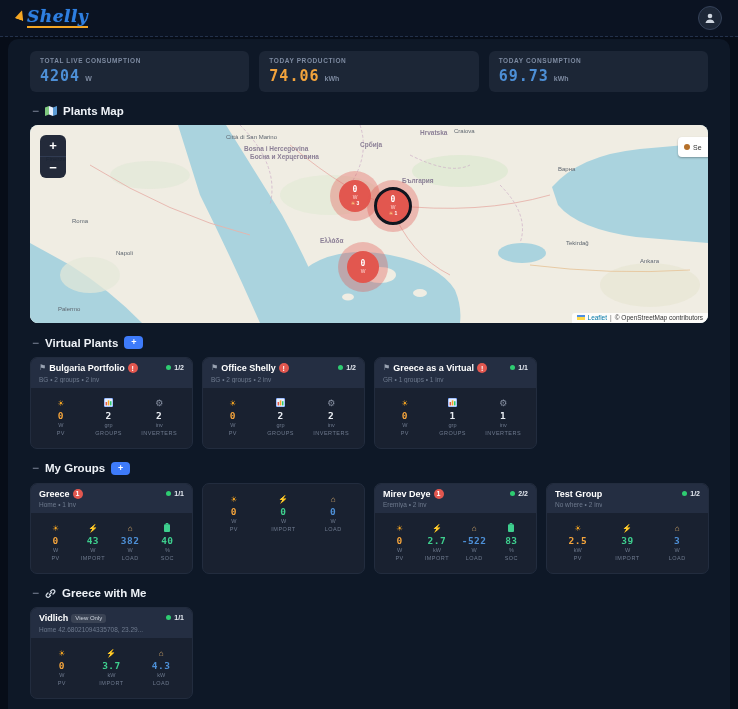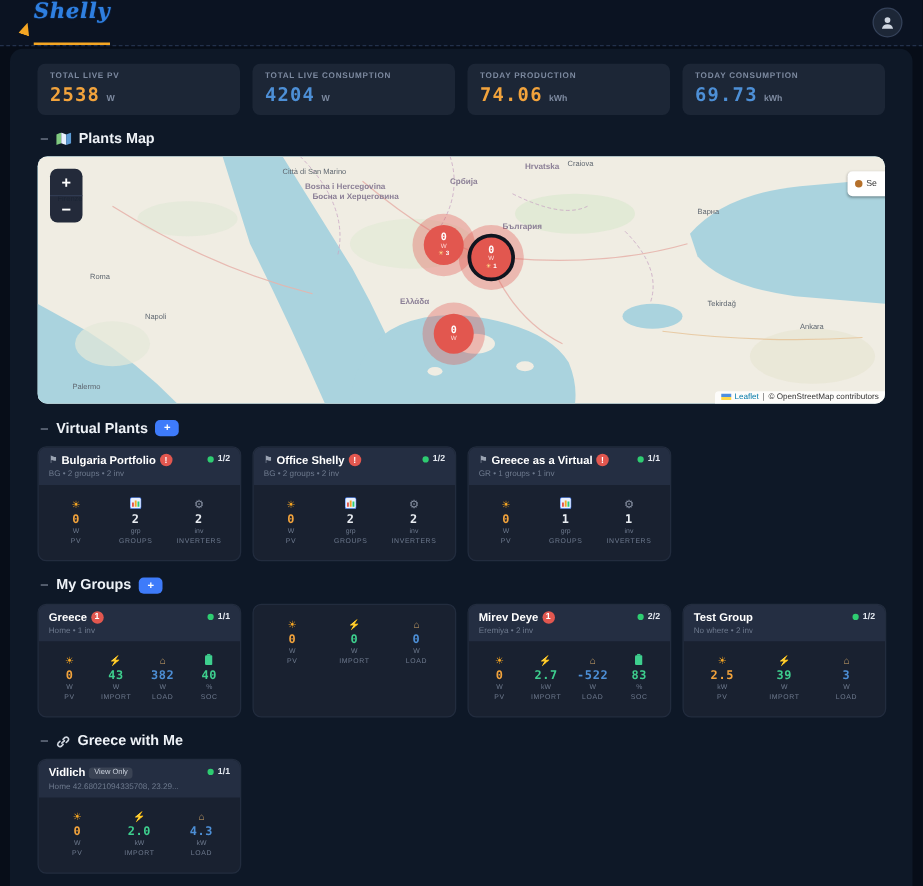--- a/index.html
+++ b/index.html
@@ -4,21 +4,21 @@
 <style>
   html,body{margin:0;padding:0;background:#070d18;width:738px;height:709px;overflow:hidden;
     font-family:"Liberation Sans",sans-serif;-webkit-font-smoothing:antialiased;}
   
   .navbar{height:37px;background:#0b1322;display:flex;align-items:center;justify-content:space-between;
     padding:0 16px;border-bottom:1px dashed #23314b;box-sizing:border-box;}
   .brand{display:flex;align-items:flex-end;gap:2px;cursor:pointer;}
   .flame{width:9px;height:10px;background:#f5a623;clip-path:polygon(50% 0,100% 100%,0 100%);
     transform:rotate(18deg);margin-bottom:8px;}
   .brand-text{font-family:"DejaVu Serif",serif;font-style:italic;font-weight:bold;font-size:17px;
-    color:#2f7fe0;text-shadow:0 0 1px #1a5cb0;letter-spacing:.5px;border-bottom:2px solid #f5a623;line-height:1;padding-bottom:16px;}
+    color:#2f7fe0;text-shadow:0 0 1px #1a5cb0;letter-spacing:.5px;border-bottom:2px solid #f5a623;line-height:1;padding-bottom:1px;}
   .user-btn{width:22px;height:22px;border-radius:50%;background:#1d2737;border:1px solid #35425a;
     display:flex;align-items:center;justify-content:center;cursor:pointer;}
   
   .content{margin:2px 8px 0;background:#0e1827;border-radius:10px 10px 0 0;min-height:670px;
     padding:12px 22px 0;box-sizing:border-box;}
   
   .stat-row{display:flex;gap:10px;}
   .stat-card{flex:1;background:#1c2636;border-radius:6px;padding:6px 10px 7px;box-sizing:border-box;}
   .stat-label{font-size:6.5px;font-weight:bold;color:#7d8aa0;letter-spacing:.6px;}
   .stat-line{display:flex;align-items:baseline;gap:5px;margin-top:3px;}
@@ -96,27 +96,20 @@
       <circle cx="6" cy="4" r="2.3" fill="#cfd6e0"></circle>
       <path d="M1.5 11c.5-2.6 2.3-3.6 4.5-3.6s4 1 4.5 3.6z" fill="#cfd6e0"></path>
     </svg>
   </div>
 </nav>
 
 <div class="content">
 
   <div class="stat-row" id="stat-row">
       <div class="stat-card">
-        <div class="stat-label">TOTAL LIVE PV</div>
-        <div class="stat-line">
-          <span class="stat-value" style="color:#f2a33c">2538</span>
-          <span class="stat-unit">W</span>
-        </div>
-      </div>
-      <div class="stat-card">
         <div class="stat-label">TOTAL LIVE CONSUMPTION</div>
         <div class="stat-line">
           <span class="stat-value" style="color:#4d8fd6">4204</span>
           <span class="stat-unit">W</span>
         </div>
       </div>
       <div class="stat-card">
         <div class="stat-label">TODAY PRODUCTION</div>
         <div class="stat-line">
           <span class="stat-value" style="color:#f2a33c">74.06</span>
@@ -538,21 +531,21 @@
         </div>
         <div class="pbody">
           <div class="col">
             <div class="cicon"><span class="ic-sun">☀</span></div>
             <div class="cval" style="color:#f2a33c">0</div>
             <div class="cunit">W</div>
             <div class="clabel">PV</div>
           </div>
           <div class="col">
             <div class="cicon"><span class="ic-bolt">⚡</span></div>
-            <div class="cval" style="color:#3ecf8e">2.0</div>
+            <div class="cval" style="color:#3ecf8e">3.7</div>
             <div class="cunit">kW</div>
             <div class="clabel">IMPORT</div>
           </div>
           <div class="col">
             <div class="cicon"><span class="ic-house">⌂</span></div>
             <div class="cval" style="color:#4d8fd6">4.3</div>
             <div class="cunit">kW</div>
             <div class="clabel">LOAD</div>
           </div>
         </div>

